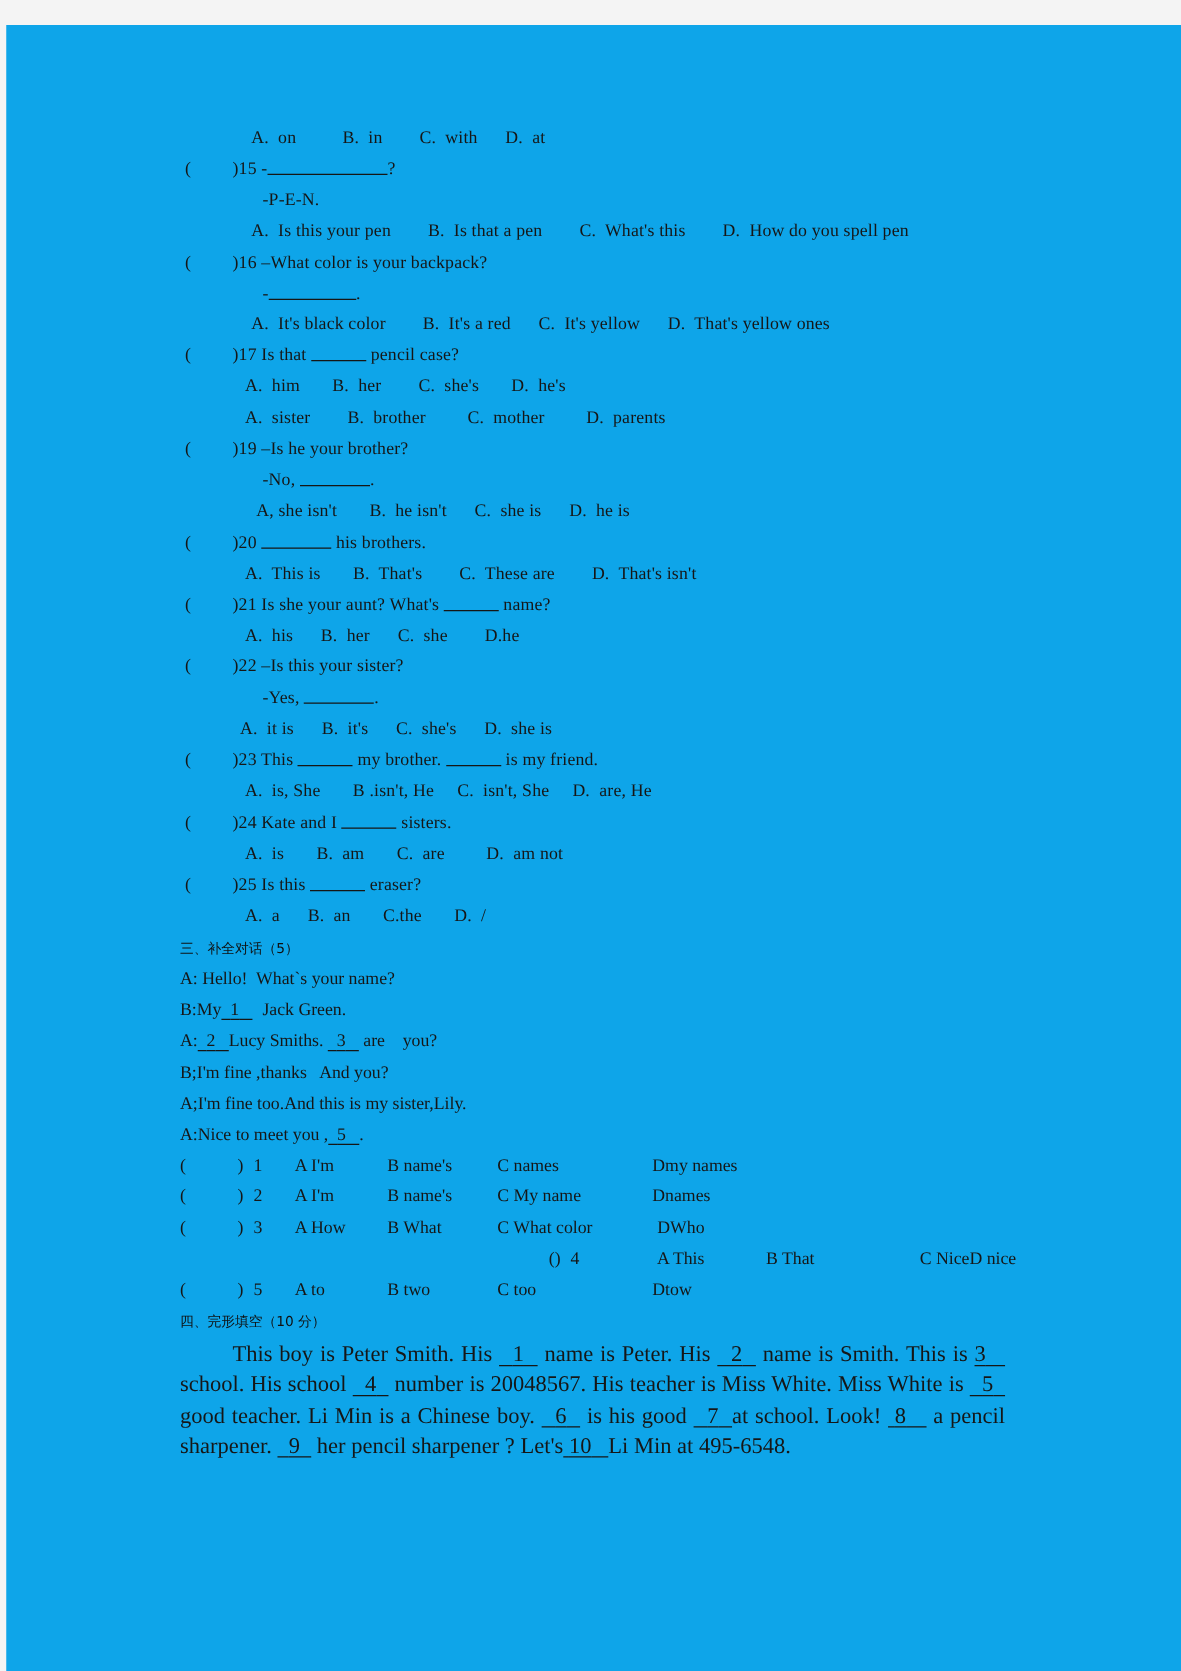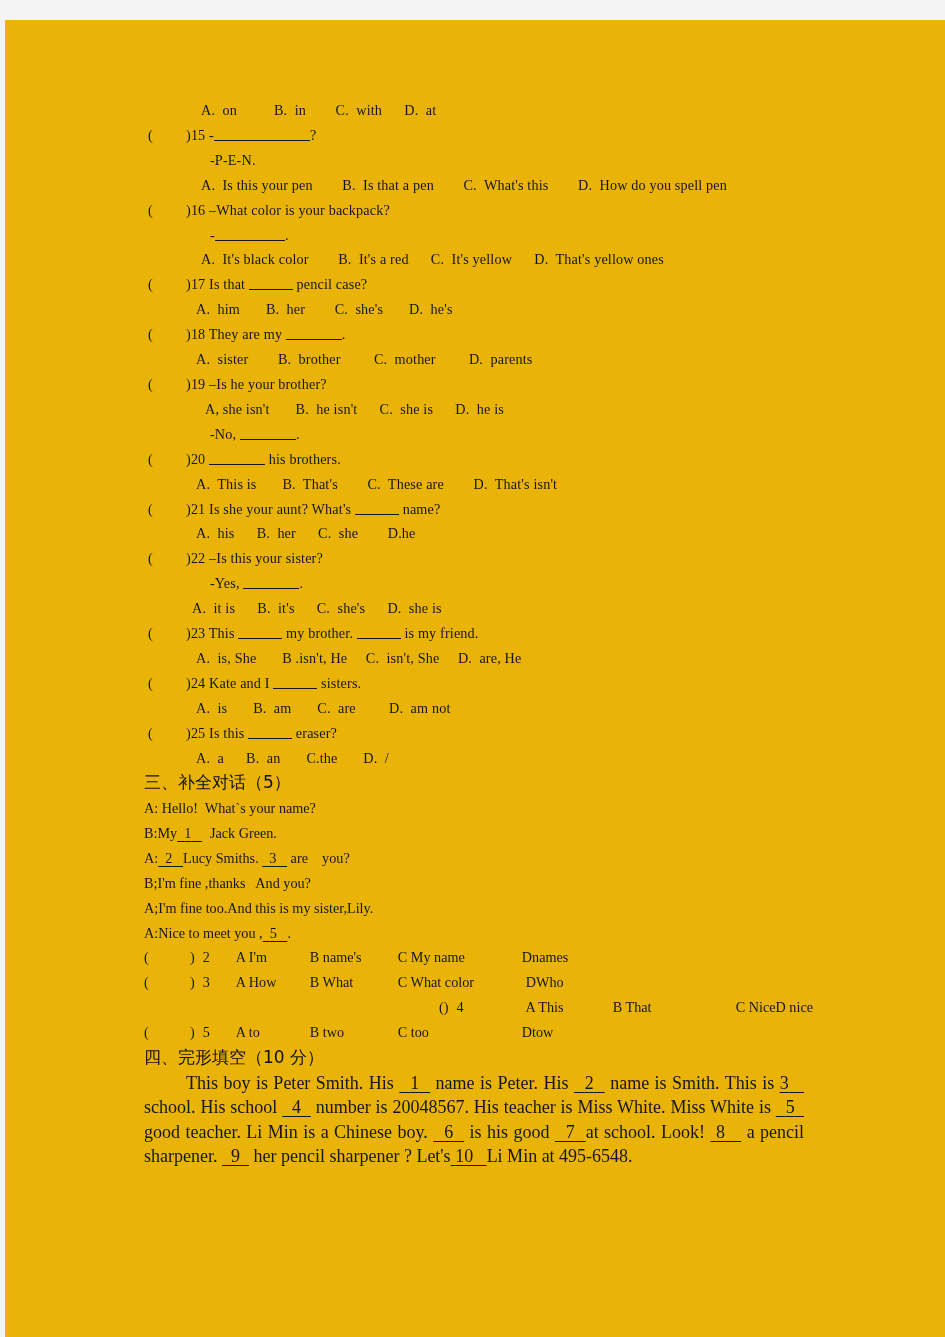--- a/index.html
+++ b/index.html
@@ -13,21 +13,21 @@
     height: 1337px;
     font-family: "Liberation Serif", "DejaVu Serif", serif;
     overflow: hidden;
   }
   .page {
     position: absolute;
     left: 5px;
     top: 20px;
     width: 940px;
     height: 1317px;
-    background: #eab308;
+    background: #0ea5e9;
     box-sizing: border-box;
   }
   .content {
     position: absolute;
     left: 143px;
     top: 78px;
     width: 665px;
   }
   .ln {
     font-size: 14.2px;
@@ -68,21 +68,21 @@
   .b-lg  { width: 56px; }
   .b-xl  { width: 70px; }
   .b-xxl { width: 96px; }
   .u {
     text-decoration: underline;
     text-underline-offset: 2.5px;
     text-decoration-thickness: 1.2px;
   }
   .cn-head {
     font-family: "DejaVu Sans", "Liberation Sans", sans-serif;
-    font-size: 17px;
+    font-size: 11px;
     line-height: 25.5px;
     color: #101010;
     white-space: pre;
   }
   .dlg {
     font-size: 14.2px;
     line-height: 24.9px;
     color: #161616;
     white-space: pre;
   }
@@ -117,26 +117,25 @@
     <div class="ln indent-sub">-P-E-N.</div>
     <div class="ln indent-opt">A.  Is this your pen        B.  Is that a pen        C.  What's this        D.  How do you spell pen</div>
 
     <div class="ln qline"><span class="paren-open">(</span><span>)</span><span>16 –What color is your backpack?</span></div>
     <div class="ln indent-sub"><span>-</span><span class="blank b-xl"></span><span>.</span></div>
     <div class="ln indent-opt">A.  It's black color        B.  It's a red      C.  It's yellow      D.  That's yellow ones</div>
 
     <div class="ln qline"><span class="paren-open">(</span><span>)</span><span>17 Is that </span><span class="blank b-md"></span><span> pencil case?</span></div>
     <div class="ln indent-opt2">A.  him       B.  her        C.  she's       D.  he's</div>
 
-    <div class="ln qline"><span class="paren-open">(</span><span>)</span><span>18 They are my </span><span class="blank b-lg"></span><span>.</span></div>
     <div class="ln indent-opt2">A.  sister        B.  brother         C.  mother         D.  parents</div>
 
     <div class="ln qline"><span class="paren-open">(</span><span>)</span><span>19 –Is he your brother?</span></div>
+    <div class="ln indent-sub"><span>-No, </span><span class="blank b-lg"></span><span>.</span></div>
     <div class="ln indent-sub2">A, she isn't       B.  he isn't      C.  she is      D.  he is</div>
-    <div class="ln indent-sub"><span>-No, </span><span class="blank b-lg"></span><span>.</span></div>
 
     <div class="ln qline"><span class="paren-open">(</span><span>)</span><span>20 </span><span class="blank b-lg"></span><span> his brothers.</span></div>
     <div class="ln indent-opt2">A.  This is       B.  That's        C.  These are        D.  That's isn't</div>
 
     <div class="ln qline"><span class="paren-open">(</span><span>)</span><span>21 Is she your aunt? What's </span><span class="blank b-md"></span><span> name?</span></div>
     <div class="ln indent-opt2">A.  his      B.  her      C.  she        D.he</div>
 
     <div class="ln qline"><span class="paren-open">(</span><span>)</span><span>22 –Is this your sister?</span></div>
     <div class="ln indent-sub"><span>-Yes, </span><span class="blank b-lg"></span><span>.</span></div>
     <div class="ln indent-opt" style="padding-left:44px">A.  it is      B.  it's      C.  she's      D.  she is</div>
@@ -157,20 +156,21 @@
     <div class="dlg" style="margin-left:-4px;"><span>B:My</span><span class="u">&nbsp;&nbsp;<span>1</span>&nbsp;&nbsp;&nbsp;</span><span class="sp1"></span><span>Jack Green.</span></div>
 
     <div class="dlg" style="margin-left:-4px;"><span>A:</span><span class="u">&nbsp;&nbsp;<span>2</span>&nbsp;&nbsp;&nbsp;</span><span>Lucy Smiths. </span><span class="u">&nbsp;&nbsp;<span>3</span>&nbsp;&nbsp;&nbsp;</span><span> are    you?</span></div>
 
     <div class="dlg" style="margin-left:-4px;">B;I'm fine ,thanks   And you?</div>
     <div class="dlg" style="margin-left:-4px;">A;I'm fine too.And this is my sister,Lily.</div>
 
 
     <div class="dlg" style="margin-left:-4px;"><span>A:Nice to meet you ,</span><span class="u">&nbsp;&nbsp;<span>5</span>&nbsp;&nbsp;&nbsp;</span><span>.</span></div>
 
+    <div class="opt-row" style="margin-left:-4px;"><span class="paren-open" style="width:46px">(</span><span>)</span><span class="sp1"></span><span>1</span><span class="sp3"></span><span style="display:inline-block;width:74px">A I'm</span><span style="display:inline-block;width:88px">B name's</span><span style="display:inline-block;width:124px">C names</span><span>Dmy names</span></div>
 
     <div class="opt-row" style="margin-left:-4px;"><span class="paren-open" style="width:46px">(</span><span>)</span><span class="sp1"></span><span>2</span><span class="sp3"></span><span style="display:inline-block;width:74px">A I'm</span><span style="display:inline-block;width:88px">B name's</span><span style="display:inline-block;width:124px">C My name</span><span>Dnames</span></div>
 
     <div class="opt-row" style="margin-left:-4px;"><span class="paren-open" style="width:46px">(</span><span>)</span><span class="sp1"></span><span>3</span><span class="sp3"></span><span style="display:inline-block;width:74px">A How</span><span style="display:inline-block;width:88px">B What</span><span style="display:inline-block;width:128px">C What color</span><span>DWho</span></div>
 
     <div class="opt-row" style="margin-left:-4px;text-align:right;"><span class="paren-open" style="width:46px">(</span><span>)</span><span class="sp1"></span><span>4</span><span class="sp3"></span><span style="display:inline-block;width:74px">A This</span><span style="display:inline-block;width:88px">B That</span><span style="display:inline-block;width:124px">C Nice</span><span>D nice</span></div>
 
     <div class="opt-row" style="margin-left:-4px;"><span class="paren-open" style="width:46px">(</span><span>)</span><span class="sp1"></span><span>5</span><span class="sp3"></span><span style="display:inline-block;width:74px">A to</span><span style="display:inline-block;width:88px">B two</span><span style="display:inline-block;width:124px">C too</span><span>Dtow</span></div>
 
     <div class="cn-head" style="margin-left:-4px;">四、完形填空（10 分）</div>

